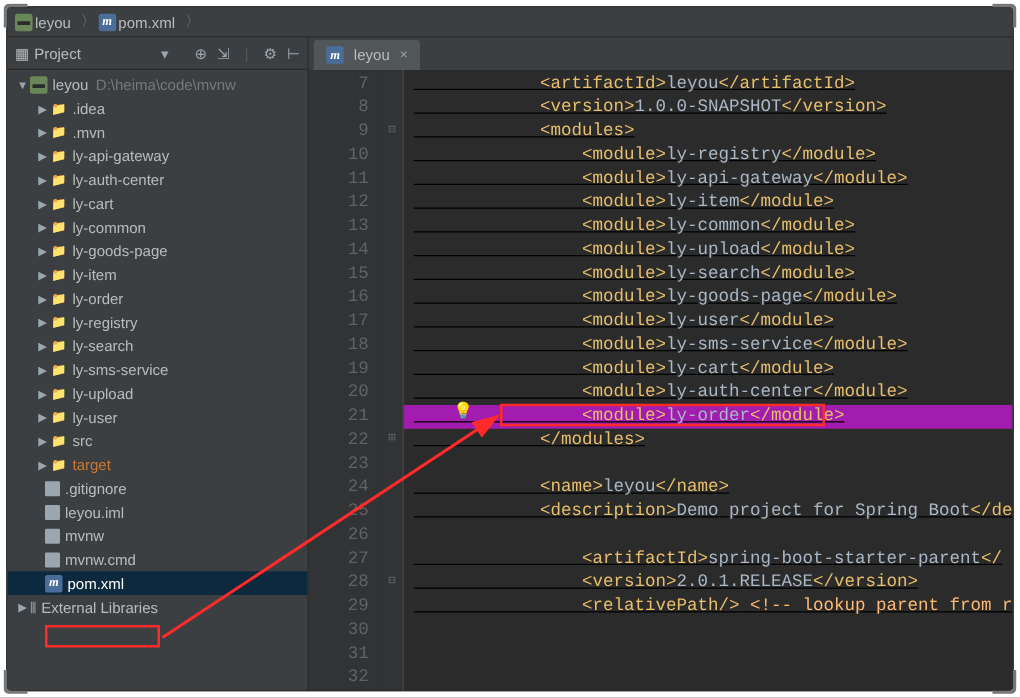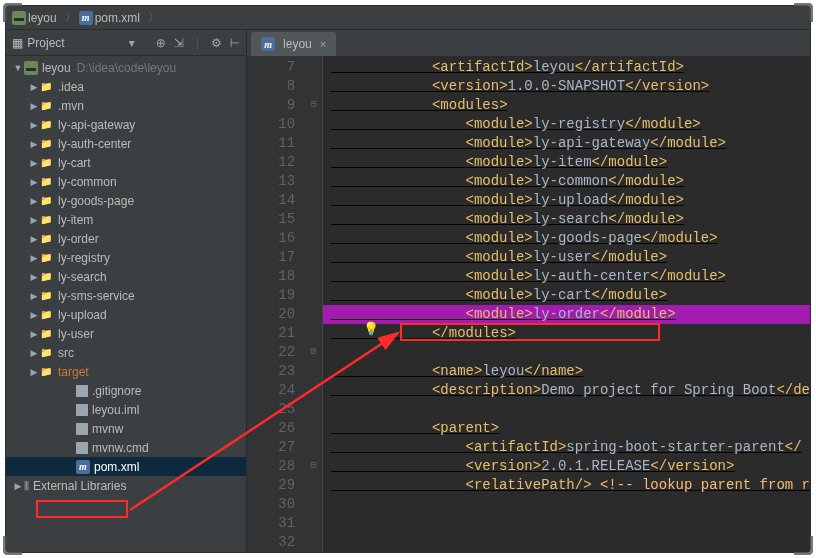--- a/index.html
+++ b/index.html
@@ -14,21 +14,21 @@
   .file-ico { display:inline-block; width:12px; height:12px; background:#9aa7b0; margin-right:4px; border-radius:1px;}
   .body { display:flex; height:calc(100% - 24px);}
   .sidebar { width:280px; background:#3c3f41; border-right:1px solid #2b2b2b; display:flex; flex-direction:column; }
   .side-hdr { height:26px; display:flex; align-items:center; justify-content:space-between; border-bottom:1px solid #2b2b2b; padding:0 6px; color:#bbb;}
   .side-hdr .left { display:flex; align-items:center; gap:4px;}
   .side-hdr .right { display:flex; align-items:center; gap:8px; color:#9aa7b0;}
   .tree { flex:1; overflow:hidden; padding-top:2px;}
   .row { display:flex; align-items:center; height:19px; color:#bbb; white-space:nowrap;}
   .row .arrow { width:12px; text-align:center; color:#9aa7b0; font-size:9px; cursor:pointer;}
   .row.sel { background:#0d293e; color:#fff;}
-  .ind1{padding-left:6px}.ind2{padding-left:22px}.ind3{padding-left:58px}
+  .ind1{padding-left:6px}.ind2{padding-left:22px}.ind3{padding-left:18px}
   .hint { color:#787878; margin-left:6px;}
   .row.target-orange .label { color:#cc7832;}
   .editor { flex:1; display:flex; flex-direction:column; background:#2b2b2b;}
   .tabs { height:26px; background:#3c3f41; display:flex; align-items:flex-end;}
   .tab { height:24px; display:flex; align-items:center; padding:0 10px; background:#515658; color:#bbb; border-top-left-radius:3px;border-top-right-radius:3px;margin-left:4px;gap:4px;}
   .tab .x { color:#9aa7b0; margin-left:4px; font-size:11px;}
   .code-wrap { flex:1; display:flex; overflow:hidden; font-family:Consolas,"Courier New",monospace; font-size:14px;}
   .gut-ln { width:58px; background:#313335; color:#606366; text-align:right; padding:2px 10px 0 0;}
   .gut-ln div { height:19px; line-height:19px;}
   .gut-fold { width:18px; background:#313335; border-right:1px solid #444;}
@@ -76,21 +76,21 @@
           <span class="divider-v">|</span>
           <span>⚙</span>
           <span>⊢</span>
         </div>
       </div>
       <div class="tree" id="tree">
           <div class="row ind1">
             <span class="arrow">▼</span>
             <span class="fold-ico dir">▬</span>
             <span class="label">leyou</span>
-            <span class="hint">D:\idea\code\leyou</span>
+            <span class="hint">D:\heima\code\mvnw</span>
           </div>
           <div class="row ind2">
             <span class="arrow">▶</span>
             <span class="fold-ico" style="color:#9aa7b0">📁</span>
             <span class="label">.idea</span>
           </div>
           <div class="row ind2">
             <span class="arrow">▶</span>
             <span class="fold-ico" style="color:#9aa7b0">📁</span>
             <span class="label">.mvn</span>
@@ -268,29 +268,29 @@
             <div class="ln">            <span class="tag">&lt;version&gt;</span>1.0.0-SNAPSHOT<span class="tag">&lt;/version&gt;</span></div>
             <div class="ln">            <span class="tag">&lt;modules&gt;</span></div>
             <div class="ln">                <span class="tag">&lt;module&gt;</span>ly-registry<span class="tag">&lt;/module&gt;</span></div>
             <div class="ln">                <span class="tag">&lt;module&gt;</span>ly-api-gateway<span class="tag">&lt;/module&gt;</span></div>
             <div class="ln">                <span class="tag">&lt;module&gt;</span>ly-item<span class="tag">&lt;/module&gt;</span></div>
             <div class="ln">                <span class="tag">&lt;module&gt;</span>ly-common<span class="tag">&lt;/module&gt;</span></div>
             <div class="ln">                <span class="tag">&lt;module&gt;</span>ly-upload<span class="tag">&lt;/module&gt;</span></div>
             <div class="ln">                <span class="tag">&lt;module&gt;</span>ly-search<span class="tag">&lt;/module&gt;</span></div>
             <div class="ln">                <span class="tag">&lt;module&gt;</span>ly-goods-page<span class="tag">&lt;/module&gt;</span></div>
             <div class="ln">                <span class="tag">&lt;module&gt;</span>ly-user<span class="tag">&lt;/module&gt;</span></div>
+            <div class="ln">                <span class="tag">&lt;module&gt;</span>ly-sms-service<span class="tag">&lt;/module&gt;</span></div>
+            <div class="ln">                <span class="tag">&lt;module&gt;</span>ly-cart<span class="tag">&lt;/module&gt;</span></div>
             <div class="ln">                <span class="tag">&lt;module&gt;</span>ly-auth-center<span class="tag">&lt;/module&gt;</span></div>
-            <div class="ln">                <span class="tag">&lt;module&gt;</span>ly-cart<span class="tag">&lt;/module&gt;</span></div>
             <div class="ln hl">                <span class="tag">&lt;module&gt;</span>ly-order<span class="tag">&lt;/module&gt;</span></div>
             <div class="ln">            <span class="tag">&lt;/modules&gt;</span></div>
             <div class="ln"></div>
             <div class="ln">            <span class="tag">&lt;name&gt;</span>leyou<span class="tag">&lt;/name&gt;</span></div>
             <div class="ln">            <span class="tag">&lt;description&gt;</span>Demo project for Spring Boot<span class="tag">&lt;/de</span></div>
             <div class="ln"></div>
-            <div class="ln">            <span class="tag">&lt;parent&gt;</span></div>
             <div class="ln">                <span class="tag">&lt;artifactId&gt;</span>spring-boot-starter-parent<span class="tag">&lt;/</span></div>
             <div class="ln">                <span class="tag">&lt;version&gt;</span>2.0.1.RELEASE<span class="tag">&lt;/version&gt;</span></div>
             <div class="ln">                <span class="tag">&lt;relativePath/&gt;</span> <span style="color:#fdba74">&lt;!-- lookup parent from r</span></div>
           </div>
       </div>
     </div>
   </div>
 </div>
 
 <div class="red-box-tree"></div>

